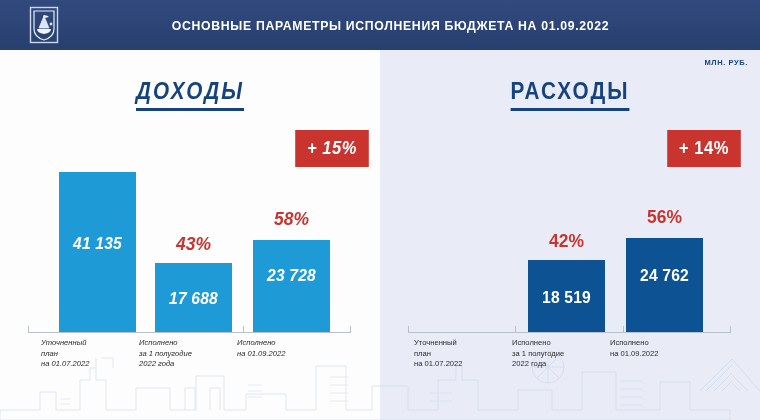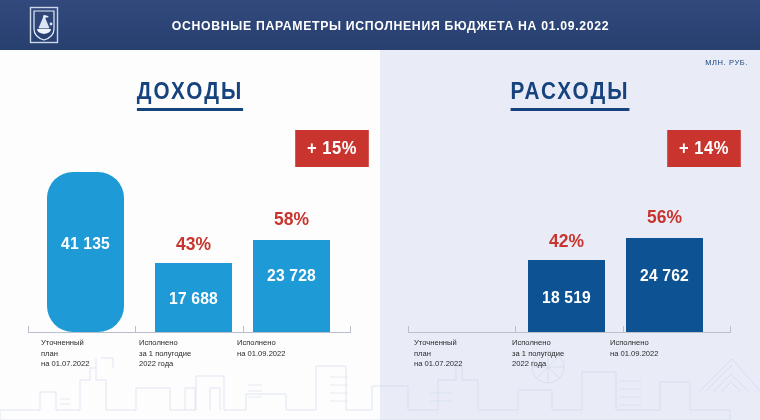--- a/index.html
+++ b/index.html
@@ -40,21 +40,21 @@
     font-weight:bold;
     letter-spacing:.055em;
     transform:scaleX(.93);
     font-family:"Liberation Sans Narrow","Liberation Sans", sans-serif;
     padding-right:72px;
     white-space:nowrap;
   }
 
   
   .panel { position:absolute; top:50px; width:380px; height:370px; }
-  .panel-left  { left:0; }
+  .panel-left  { left:0;font-style:italic; }
   .panel-right { left:380px; }
 
   .panel-title {
     position:absolute; top:28px; left:0; width:380px;
     text-align:center;
     color:#16437e;
     font-size:23px;
     font-weight:bold;
     letter-spacing:.10em;
     font-family:"Liberation Sans Narrow","Liberation Sans", sans-serif;
@@ -63,21 +63,21 @@
   .panel-title .u {
     display:inline-block;
     border-bottom:3px solid #16437e;
     padding-bottom:3px;
   }
 
   .unit-label {
     position:absolute; top:8px; right:12px;
     color:#16437e;
     font-size:7.5px;
-    font-weight:normal;
+    font-weight:bold;
     letter-spacing:.08em;
     font-family:"Liberation Sans Narrow","Liberation Sans", sans-serif;
   }
 
   
   .badge {
     position:absolute;
     width:80px; height:37px;
     background:#c9352e;
     color:#fff;
@@ -175,21 +175,21 @@
     </div>
     <div class="badge badge-left">+ 15%</div>
 
     <div class="chart">
       <div class="axis"></div>
       <div class="axis-tick" style="left:28px"></div>
       <div class="axis-tick" style="left:135px"></div>
       <div class="axis-tick" style="left:243px"></div>
       <div class="axis-tick" style="left:350px"></div>
 
-      <div class="bar bar-left" style="left:47px; width:77px; height:160px;border-radius:26px;">
+      <div class="bar bar-left" style="left:59px; width:77px; height:160px;">
         <div class="bar-value" style="top:62px">41 135</div>
       </div>
 
       <div class="bar bar-left" style="left:155px; width:77px; height:69px;">
         <div class="bar-value" style="top:26px">17 688</div>
         <div class="bar-pct" style="top:-30px">43%</div>
       </div>
 
       <div class="bar bar-left" style="left:253px; width:77px; height:92px;">
         <div class="bar-value" style="top:26px">23 728</div>

